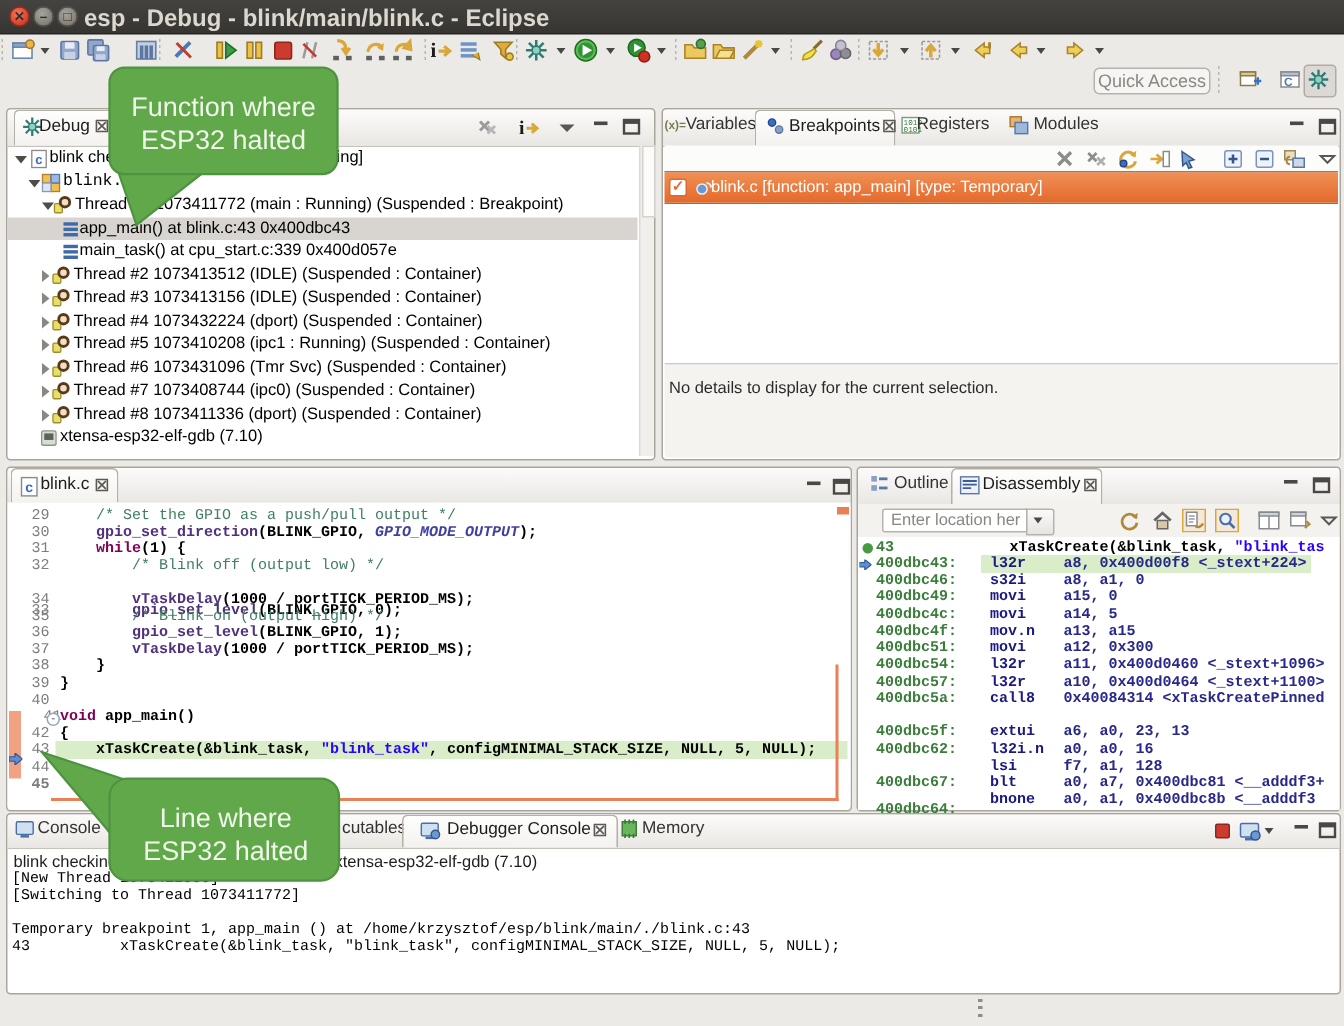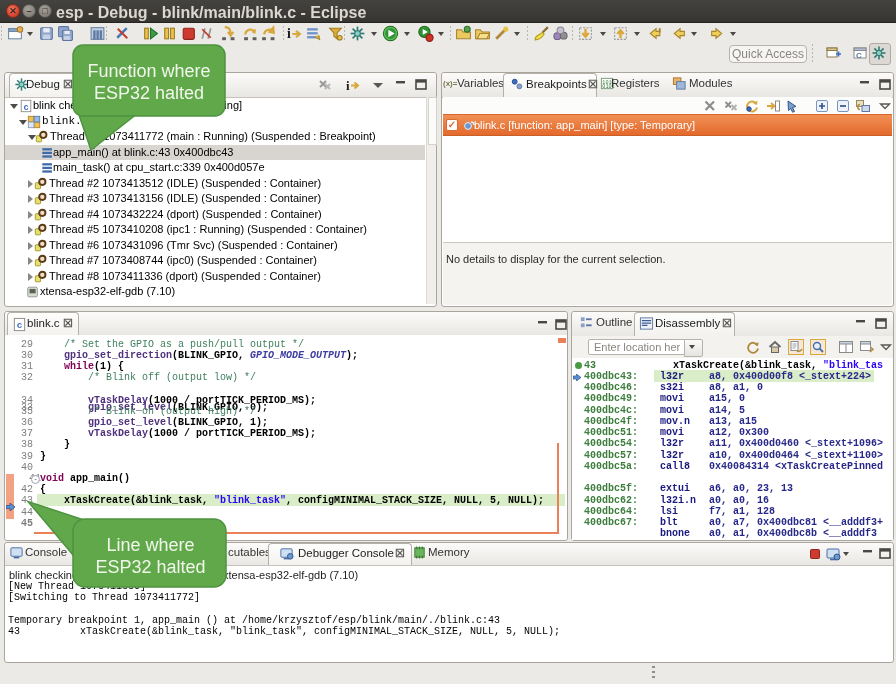--- a/index.html
+++ b/index.html
@@ -571,21 +571,21 @@
       <div class="cl code" style="left:0;top:24px;width:321px;"><span class="addr" style="position:absolute;left:12px;">400dbc46:</span><span class="mnem" style="position:absolute;left:88px;">s32i</span><span class="op" style="position:absolute;left:137px;">a8, a1, 0</span></div>
       <div class="cl code" style="left:0;top:35.25px;width:321px;"><span class="addr" style="position:absolute;left:12px;">400dbc49:</span><span class="mnem" style="position:absolute;left:88px;">movi</span><span class="op" style="position:absolute;left:137px;">a15, 0</span></div>
       <div class="cl code" style="left:0;top:46.5px;width:321px;"><span class="addr" style="position:absolute;left:12px;">400dbc4c:</span><span class="mnem" style="position:absolute;left:88px;">movi</span><span class="op" style="position:absolute;left:137px;">a14, 5</span></div>
       <div class="cl code" style="left:0;top:57.75px;width:321px;"><span class="addr" style="position:absolute;left:12px;">400dbc4f:</span><span class="mnem" style="position:absolute;left:88px;">mov.n</span><span class="op" style="position:absolute;left:137px;">a13, a15</span></div>
       <div class="cl code" style="left:0;top:69px;width:321px;"><span class="addr" style="position:absolute;left:12px;">400dbc51:</span><span class="mnem" style="position:absolute;left:88px;">movi</span><span class="op" style="position:absolute;left:137px;">a12, 0x300</span></div>
       <div class="cl code" style="left:0;top:80.25px;width:321px;"><span class="addr" style="position:absolute;left:12px;">400dbc54:</span><span class="mnem" style="position:absolute;left:88px;">l32r</span><span class="op" style="position:absolute;left:137px;">a11, 0x400d0460 &lt;_stext+1096&gt;</span></div>
       <div class="cl code" style="left:0;top:91.5px;width:294px;"><span class="addr" style="position:absolute;left:12px;">400dbc57:</span><span class="mnem" style="position:absolute;left:88px;">l32r</span><span class="op" style="position:absolute;left:137px;">a10, 0x400d0464 &lt;_stext+1100&gt;</span></div>
       <div class="cl code" style="left:0;top:102.75px;width:321px;"><span class="addr" style="position:absolute;left:12px;">400dbc5a:</span><span class="mnem" style="position:absolute;left:88px;">call8</span><span class="op" style="position:absolute;left:137px;">0x40084314 &lt;xTaskCreatePinned</span></div>
       <div class="cl code" style="left:0;top:125.25px;width:321px;"><span class="addr" style="position:absolute;left:12px;">400dbc5f:</span><span class="mnem" style="position:absolute;left:88px;">extui</span><span class="op" style="position:absolute;left:137px;">a6, a0, 23, 13</span></div>
       <div class="cl code" style="left:0;top:136.5px;width:321px;"><span class="addr" style="position:absolute;left:12px;">400dbc62:</span><span class="mnem" style="position:absolute;left:88px;">l32i.n</span><span class="op" style="position:absolute;left:137px;">a0, a0, 16</span></div>
-      <div class="cl code" style="left:0;top:147.75px;width:321px;"><span class="addr" style="position:absolute;left:12px;">400dbc64:</span><span class="mnem" style="position:absolute;left:88px;">lsi</span><span class="op" style="position:absolute;left:137px;">f7, a1, 128</span></div>
+      <div class="cl code" style="left:0;top:147.75px;width:321px;"><span class="addr" style="position:absolute;left:12px;margin-top:29px;">400dbc64:</span><span class="mnem" style="position:absolute;left:88px;">lsi</span><span class="op" style="position:absolute;left:137px;">f7, a1, 128</span></div>
       <div class="cl code" style="left:0;top:159px;width:321px;"><span class="addr" style="position:absolute;left:12px;">400dbc67:</span><span class="mnem" style="position:absolute;left:88px;">blt</span><span class="op" style="position:absolute;left:137px;">a0, a7, 0x400dbc81 &lt;__adddf3+</span></div>
       <div class="cl code" style="left:0;top:170.25px;width:321px;"><span class="addr" style="position:absolute;left:12px;"></span><span class="mnem" style="position:absolute;left:88px;">bnone</span><span class="op" style="position:absolute;left:137px;">a0, a1, 0x400dbc8b &lt;__adddf3</span></div>
     </div>
 </div>
 
 <div class="panel" id="con" style="left:4px;top:542px;width:888px;height:119px;">
   <div class="tabbar" style="height:22px;">
     <div class="tab" style="left:1px;">
       <span class="ticn" style="left:3px;top:2px;"><svg viewBox="0 0 16 16">
             <rect x="2" y="3" width="12" height="9" rx="1" fill="#cfe0f0" stroke="#4a6ea8"></rect>

